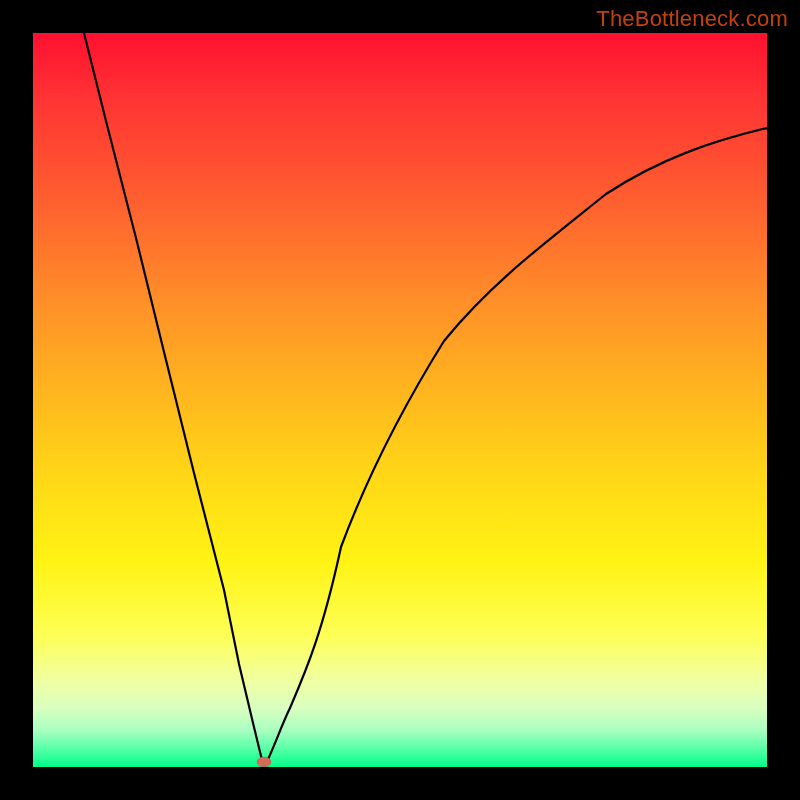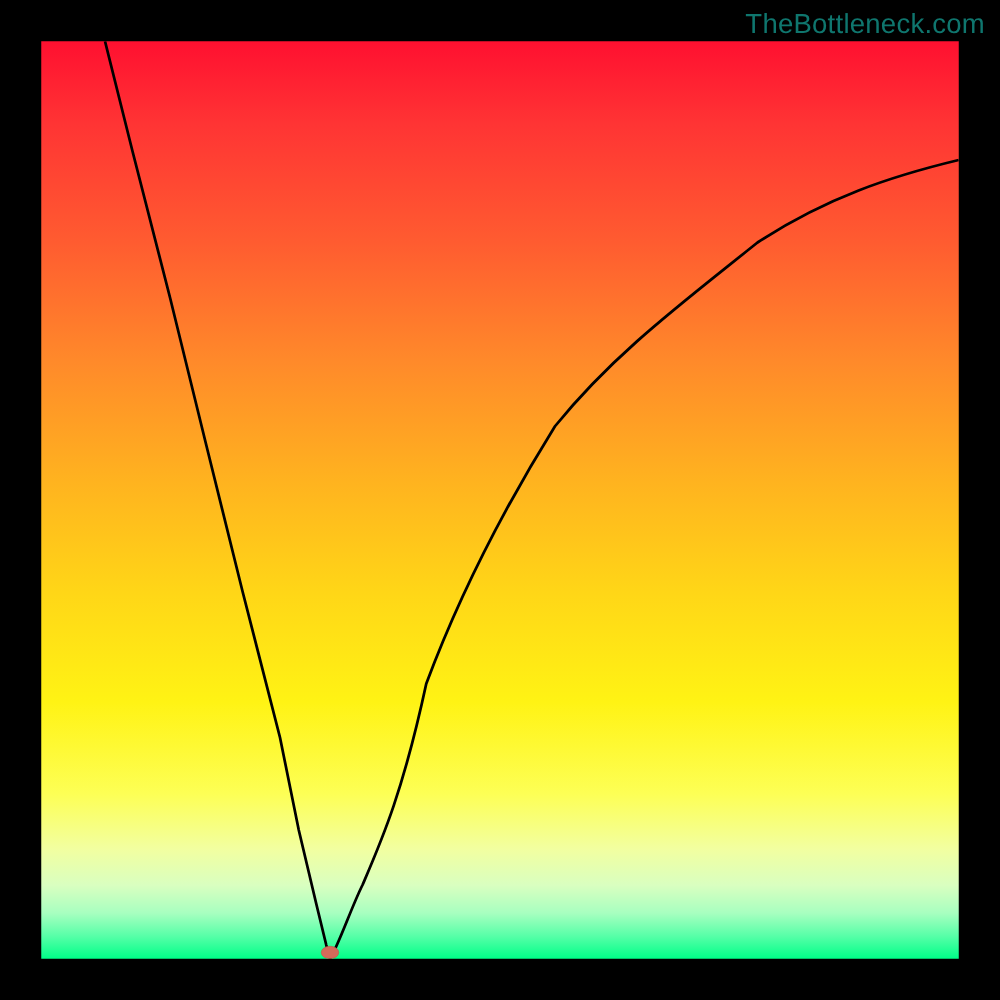--- a/index.html
+++ b/index.html
@@ -55,21 +55,21 @@
   }
   .dot {
     fill: #d46a5a;
     stroke: #c25a4a;
     stroke-width: 0.5;
   }
   .watermark {
     position: absolute;
     top: 6px;
     right: 12px;
-    color: #0f766e;
+    color: #c2410c;
     font-size: 22px;
     font-weight: 400;
     letter-spacing: 0.2px;
     user-select: none;
   }
 </style>
 </head>
 <body>
 
 <div class="frame">

